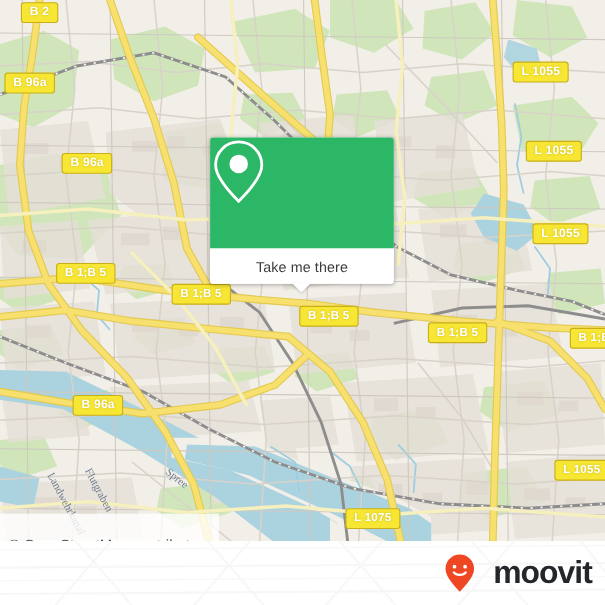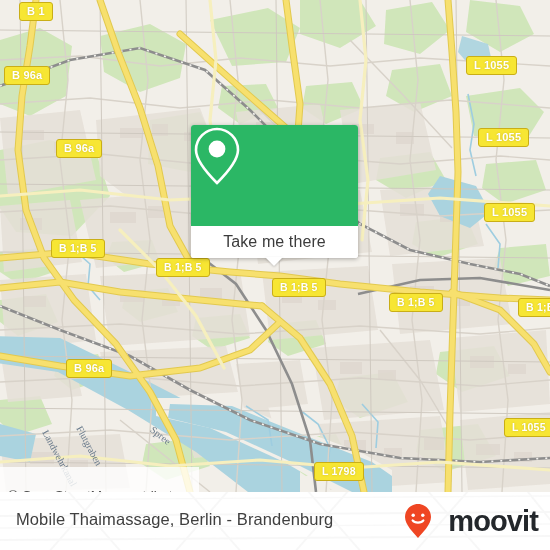--- a/index.html
+++ b/index.html
@@ -50,21 +50,21 @@
     position:absolute;left:0;top:0;width:167px;height:101px;
     background:#2bb765;border-radius:3px 3px 0 0;
     display:flex;align-items:center;justify-content:center;
   }
   .card-bottom{
     position:absolute;left:0;top:101px;width:167px;height:32px;
     background:#ffffff;border-radius:0 0 3px 3px;
     display:flex;align-items:center;justify-content:center;
   }
   .card-label{
-    color:#3c3c3c;font-size:16px;letter-spacing:.1px;white-space:nowrap;
+    color:#3c3c3c;font-size:13px;letter-spacing:.1px;white-space:nowrap;
   }
   .card-tail{
     position:absolute;left:74px;top:132px;width:0;height:0;
     border-left:9px solid transparent;border-right:9px solid transparent;
     border-top:9px solid #ffffff;
     filter:drop-shadow(0 1px 1px rgba(0,0,0,.20));
   }
 
   
   .attrib{
@@ -306,36 +306,36 @@
           <path d="M0,462 L80,456 L170,466 L260,460 L350,468 L440,462 L550,470"></path>
           <path d="M120,230 L160,270 L196,316 L224,368"></path>
         </g>
       </g>
     </svg>
 
     <div class="waterlbl" style="left:50px;top:428px;transform:rotate(62deg);transform-origin:left top;">Landwehrkanal</div>
     <div class="waterlbl" style="left:84px;top:424px;transform:rotate(62deg);transform-origin:left top;">Flutgraben</div>
     <div class="waterlbl" style="left:155px;top:424px;transform:rotate(38deg);transform-origin:left top;">Spree</div>
 
-    <div class="shield" style="left:19px;top:2px;">B 1</div>
+    <div class="shield" style="left:19px;top:2px;">B 2</div>
     <div class="shield" style="left:4px;top:66px;">B 96a</div>
     <div class="shield" style="left:56px;top:139px;">B 96a</div>
 
     <div class="shield" style="left:466px;top:56px;">L 1055</div>
     <div class="shield" style="left:478px;top:128px;">L 1055</div>
     <div class="shield" style="left:484px;top:203px;">L 1055</div>
 
     <div class="shield sm" style="left:51px;top:239px;">B 1;B 5</div>
     <div class="shield sm" style="left:156px;top:258px;">B 1;B 5</div>
     <div class="shield sm" style="left:272px;top:278px;">B 1;B 5</div>
     <div class="shield sm" style="left:389px;top:293px;">B 1;B 5</div>
     <div class="shield sm" style="left:518px;top:298px;">B 1;B</div>
 
     <div class="shield" style="left:66px;top:359px;">B 96a</div>
-    <div class="shield sm" style="left:314px;top:462px;">L 1798</div>
+    <div class="shield sm" style="left:314px;top:462px;">L 1075</div>
     <div class="shield sm" style="left:504px;top:418px;">L 1055</div>
 
     <div class="card">
       <div class="card-top">
         <svg width="52" height="62" viewBox="0 0 52 62">
           <path d="M26 4 C14.4 4 5 13.4 5 25 C5 36 18 50 26 58 C34 50 47 36 47 25 C47 13.4 37.6 4 26 4 Z" fill="none" stroke="#ffffff" stroke-width="2.6"></path>
           <circle cx="26" cy="24" r="8.4" fill="#ffffff"></circle>
         </svg>
       </div>
       <div class="card-bottom">
@@ -361,21 +361,20 @@
         <path d="M0,24 L550,20"></path>
           <path d="M0,48 L550,44"></path>
         <path d="M520,-10 L560,40"></path>
       </g>
       <g stroke="#f2f2f2" fill="none" stroke-width="1.4">
         <path d="M0,8 L550,4"></path>
           <path d="M0,36 L550,32"></path>
       </g>
     </svg>
 
-    <div class="bb-title">Mobile Thaimassage, Berlin - Brandenburg</div>
 
     <div class="brand">
       <svg width="30" height="36" viewBox="0 0 30 36">
         <path d="M15 1 C7.8 1 2 6.8 2 14 C2 22 11 30 15 35 C19 30 28 22 28 14 C28 6.8 22.2 1 15 1 Z" fill="#ef4623"></path>
         <circle cx="10.2" cy="12.2" r="1.7" fill="#ffffff"></circle>
         <circle cx="19.8" cy="12.2" r="1.7" fill="#ffffff"></circle>
         <path d="M9.6 17.4 C11.6 20.4 18.4 20.4 20.4 17.4" fill="none" stroke="#ffffff" stroke-width="2.1" stroke-linecap="round"></path>
       </svg>
       <span class="brand-word">moovit</span>
     </div>

